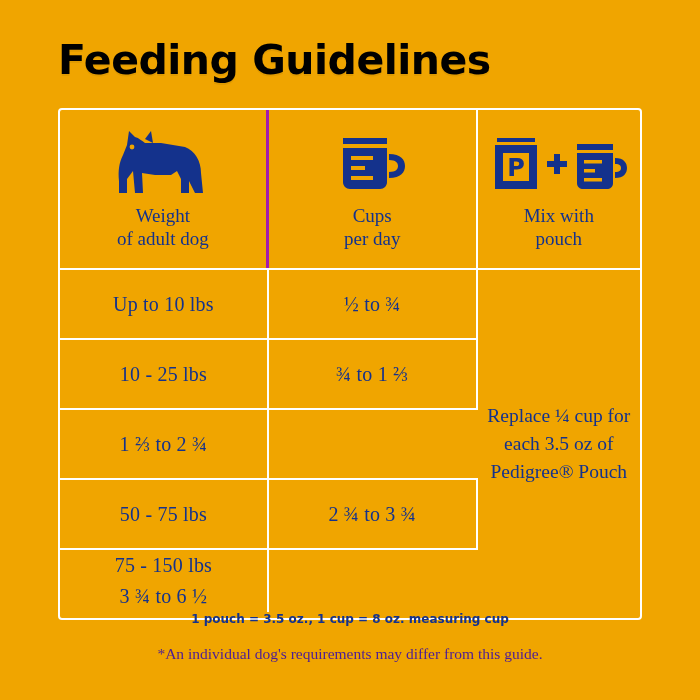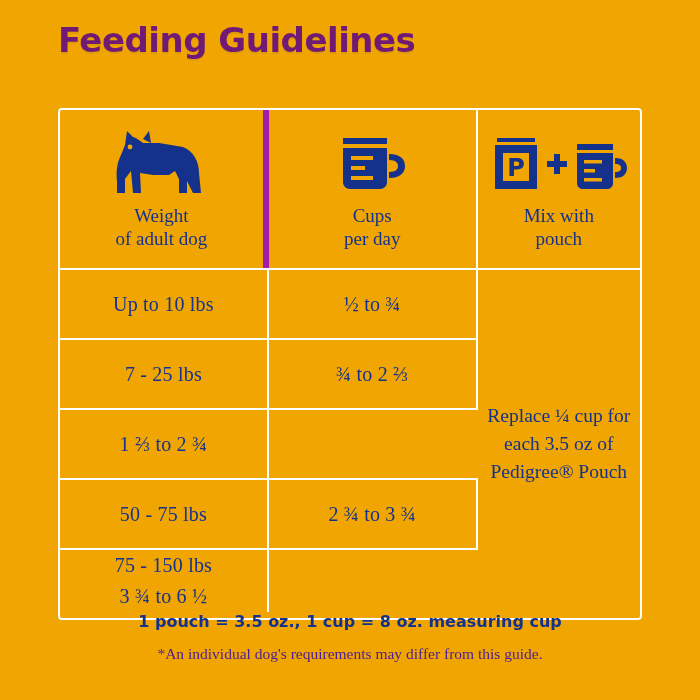--- a/index.html
+++ b/index.html
@@ -16,26 +16,26 @@
   }
   .page {
     position: relative;
     width: 700px;
     height: 700px;
     box-sizing: border-box;
   }
   .title {
     position: absolute;
     left: 58px;
-    top: 20px;
+    top: 36px;
     font-family: "DejaVu Sans", sans-serif;
     font-weight: bold;
-    font-size: 34px;
+    font-size: 41px;
     letter-spacing: -0.5px;
-    color: #701a75;
+    color: #000000;
     text-shadow: 0 2px 0 rgba(0,0,0,0.06);
   }
   .table {
     position: absolute;
     left: 58px;
     top: 108px;
     width: 584px;
     border: 2px solid #FFFFFF;
     border-radius: 4px;
     box-sizing: border-box;
@@ -49,21 +49,21 @@
   .row:last-child { border-bottom: none; flex-direction: column; }
 
   .cell {
     box-sizing: border-box;
     display: flex;
     align-items: center;
     justify-content: center;
     text-align: center;
     padding: 4px 6px;
   }
-  .col-w { width: 36%; border-right: 6px solid #a21caf; }
+  .col-w { width: 36%; border-right: 3px solid #a21caf; }
   .col-c { width: 36%; border-right: 2px solid #FFFFFF; }
   .col-m { width: 28%; }
 
   .head-row { height: 158px; align-items: stretch; }
   .head-cell {
     flex-direction: column;
     justify-content: flex-start;
     padding-top: 16px;
   }
   .icon-wrap {
@@ -103,21 +103,21 @@
   .lcol-c { width: 50%; border-right: 2px solid #FFFFFF; }
 
   .footnote1 {
     position: absolute;
     left: 0;
     right: 0;
     top: 612px;
     text-align: center;
     font-family: "DejaVu Sans", sans-serif;
     font-weight: bold;
-    font-size: 16px;
+    font-size: 12px;
     color: #14328C;
   }
   .footnote2 {
     position: absolute;
     left: 0;
     right: 0;
     top: 645px;
     text-align: center;
     font-size: 15.5px;
     color: #4c1d95;
@@ -198,22 +198,22 @@
 
     <div class="body-wrap">
       <div class="body-left">
 
         <div class="row data-row">
           <div class="cell lcol-w data-cell">Up to 10 lbs</div>
           <div class="cell lcol-c data-cell">½ to ¾</div>
         </div>
 
         <div class="row data-row">
-          <div class="cell lcol-w data-cell">7 - 25 lbs</div>
-          <div class="cell lcol-c data-cell">¾ to 2 ⅔</div>
+          <div class="cell lcol-w data-cell">10 - 25 lbs</div>
+          <div class="cell lcol-c data-cell">¾ to 1 ⅔</div>
         </div>
 
         <div class="row data-row">
           <div class="cell lcol-c data-cell">1 ⅔ to 2 ¾</div>
         </div>
 
         <div class="row data-row">
           <div class="cell lcol-w data-cell">50 - 75 lbs</div>
           <div class="cell lcol-c data-cell">2 ¾ to 3 ¾</div>
         </div>

